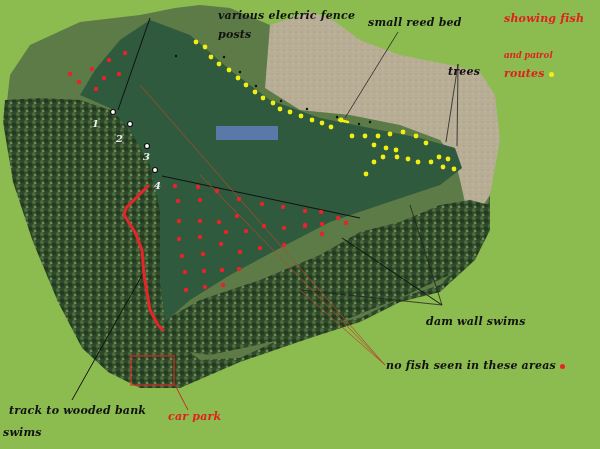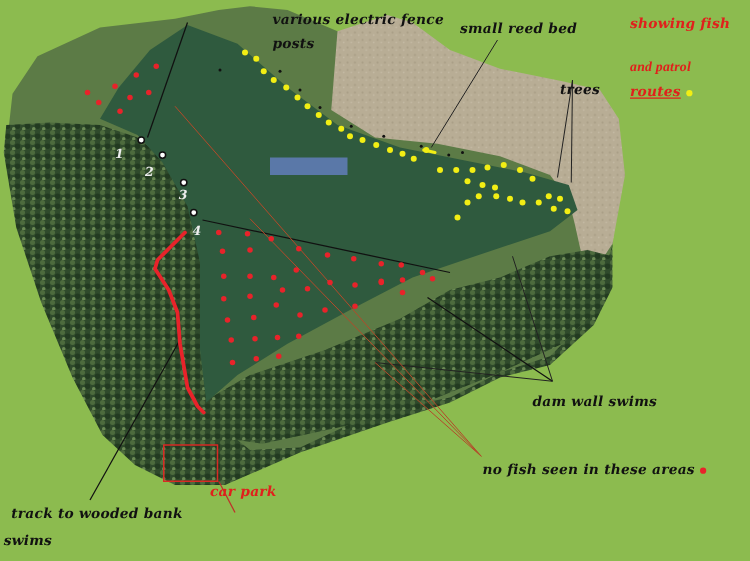--- a/index.html
+++ b/index.html
@@ -184,20 +184,20 @@
 <span class="lbl" style="left:143px;top:152px;color:#eee;font-size:10px;">3</span>
 <span class="lbl" style="left:154px;top:181px;color:#eee;font-size:10px;">4</span>
 
 <span class="lbl" style="left:218px;top:10px;font-style:italic;">various electric fence</span>
 <span class="lbl" style="left:218px;top:29px;">posts</span>
 <span class="lbl" style="left:368px;top:17px;">small reed bed</span>
 <span class="lbl" style="left:448px;top:50px;margin-top:16px;">trees</span>
 
 <span class="lbl red" style="left:504px;top:13px;">showing fish</span>
 <span class="lbl red" style="left:504px;top:49px;font-family:Liberation Serif, serif;">and patrol</span>
-<span class="lbl red" style="left:504px;top:68px;text-decoration:underline;"><span>routes</span><span class="legend-dot" style="background:#f2ee14;"></span></span>
+<span class="lbl red" style="left:504px;top:68px;"><span>routes</span><span class="legend-dot" style="background:#f2ee14;"></span></span>
 
 <span class="lbl" style="left:402px;top:316px;margin-left:24px;">dam wall swims</span>
-<span class="lbl" style="left:386px;top:370px;"><span>no fish seen in these areas</span><span class="legend-dot" style="background:#e8232a;"></span></span>
+<span class="lbl" style="left:386px;top:360px;"><span>no fish seen in these areas</span><span class="legend-dot" style="background:#e8232a;"></span></span>
 
 <span class="lbl" style="left:9px;top:405px;text-align:right;">track to wooded bank</span>
 <span class="lbl" style="left:3px;top:427px;">swims</span>
-<span class="lbl red" style="left:168px;top:388px;text-align:center;">car park</span>
+<span class="lbl red" style="left:168px;top:411px;text-align:center;">car park</span>
 
 </body></html>

